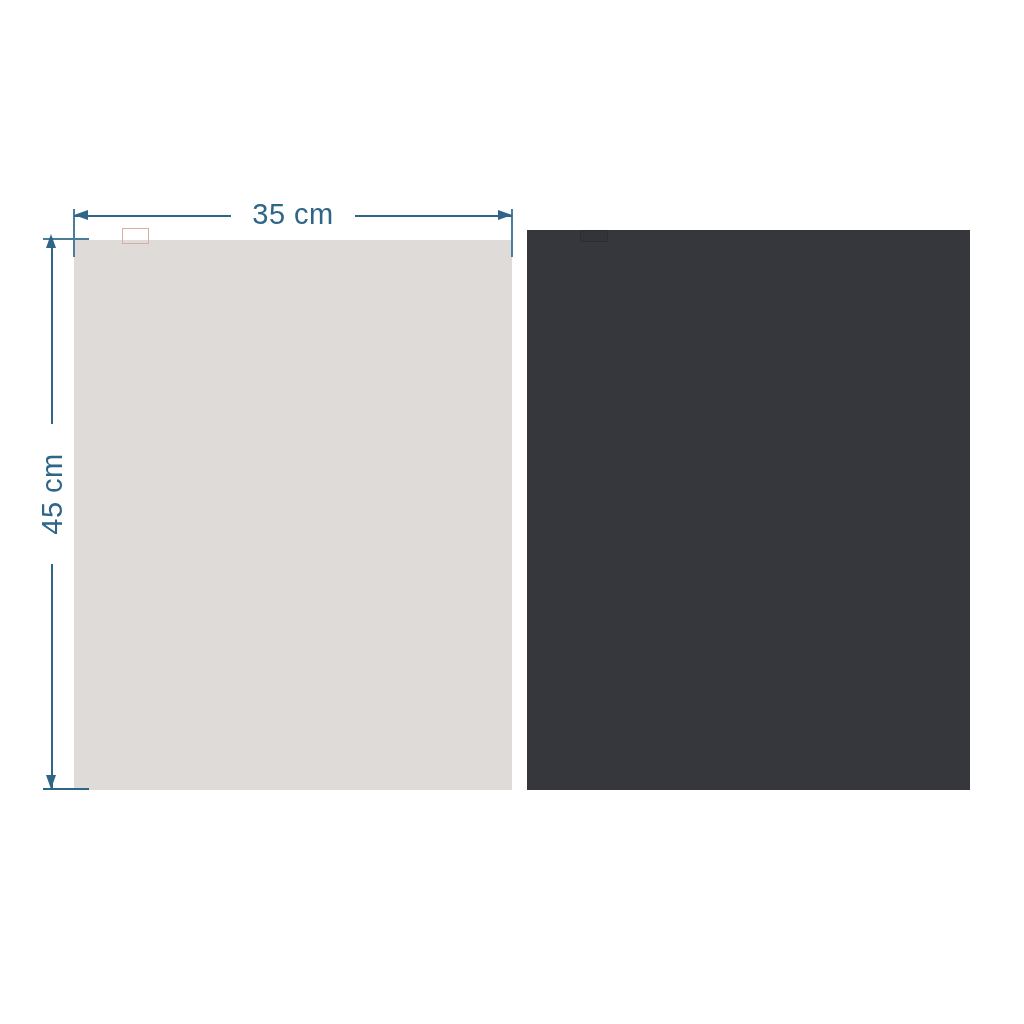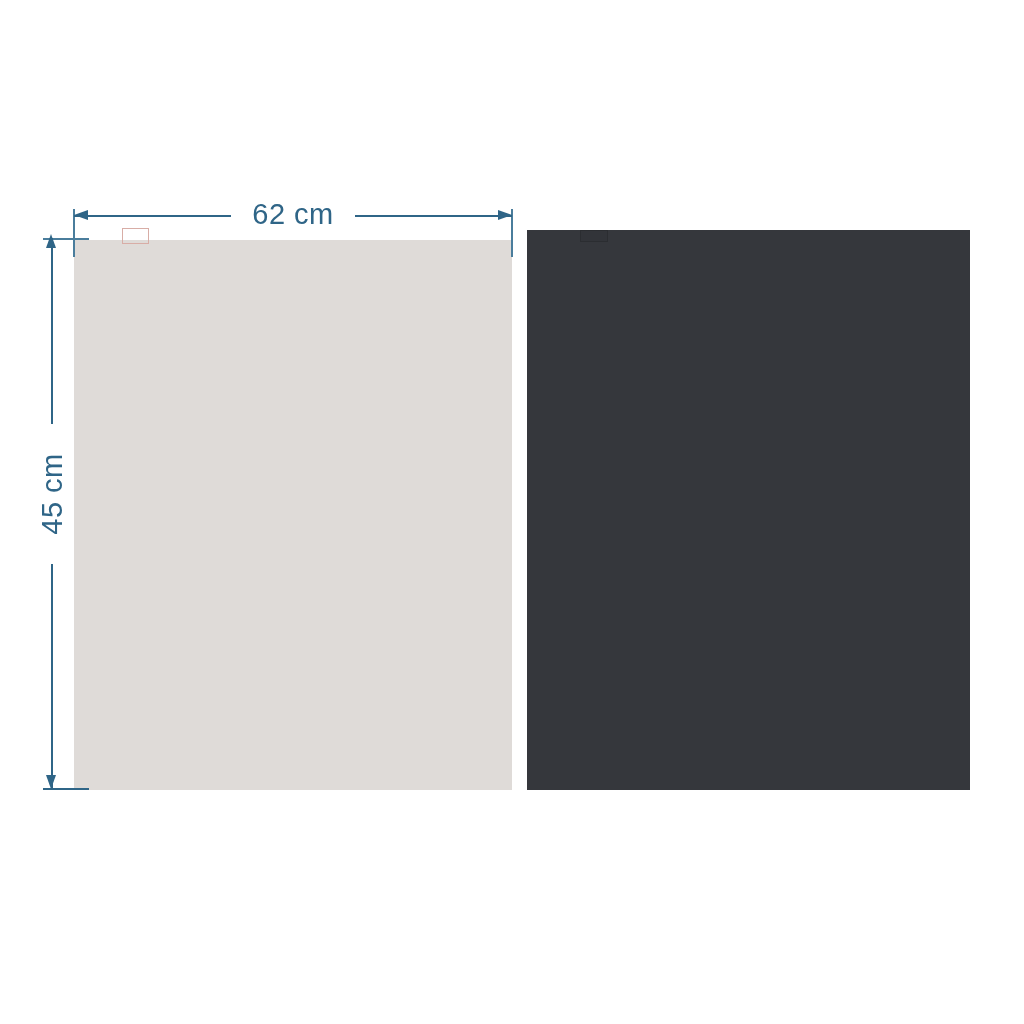--- a/index.html
+++ b/index.html
@@ -187,21 +187,21 @@
 
   <div class="panel" id="panel-dark">
     <div class="notch" id="notch-dark"></div>
   </div>
 
   <div class="ext-line" id="hdim-ext-left"></div>
   <div class="ext-line" id="hdim-ext-right"></div>
   <div class="dim-line" id="hdim-line"></div>
   <div id="hdim-arrow-left"></div>
   <div id="hdim-arrow-right"></div>
-  <div id="hdim-label">62 cm</div>
+  <div id="hdim-label">35 cm</div>
 
   <div class="ext-line" id="vdim-ext-top"></div>
   <div class="ext-line" id="vdim-ext-bottom"></div>
   <div class="dim-line" id="vdim-line"></div>
   <div id="vdim-arrow-top"></div>
   <div id="vdim-arrow-bottom"></div>
   <div id="vdim-label">45 cm</div>
 
 </div>
 

